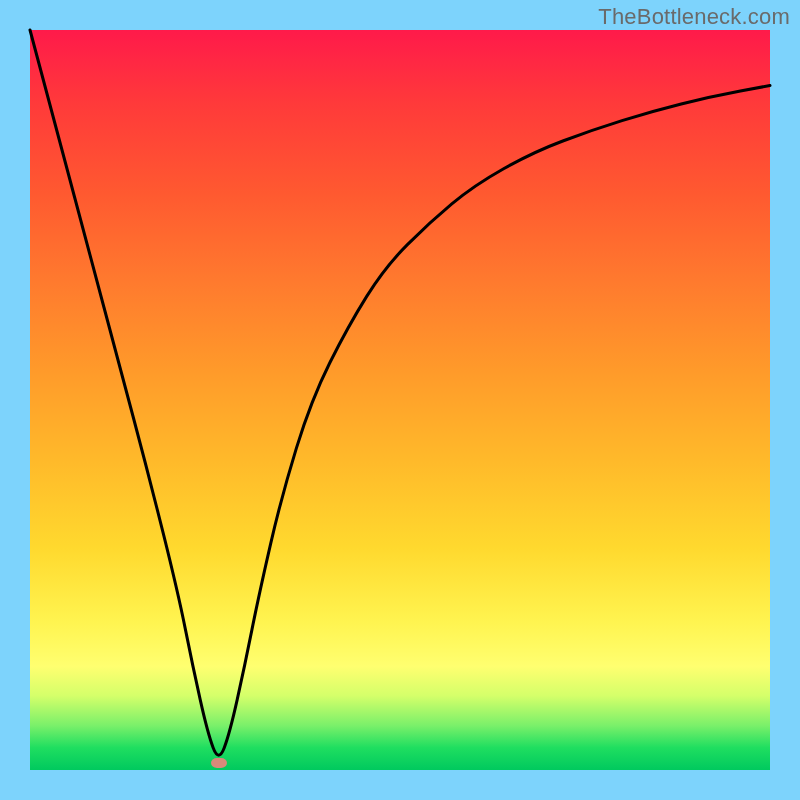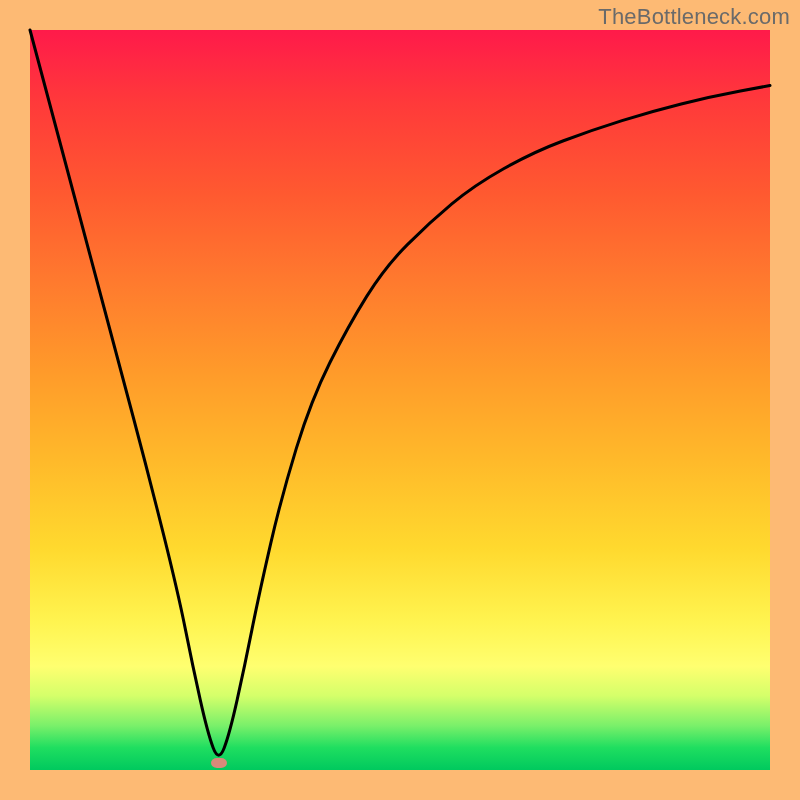--- a/index.html
+++ b/index.html
@@ -8,21 +8,21 @@
     width: 800px;
     height: 800px;
     background: #000;
     font-family: Arial, Helvetica, sans-serif;
     overflow: hidden;
   }
   .frame {
     position: relative;
     width: 800px;
     height: 800px;
-    background: #fdba74;
+    background: #7dd3fc;
     text-decoration: underline;
   }
   .plot {
     position: absolute;
     left: 30px;
     top: 30px;
     width: 740px;
     height: 740px;
     background: linear-gradient(
       to bottom,

